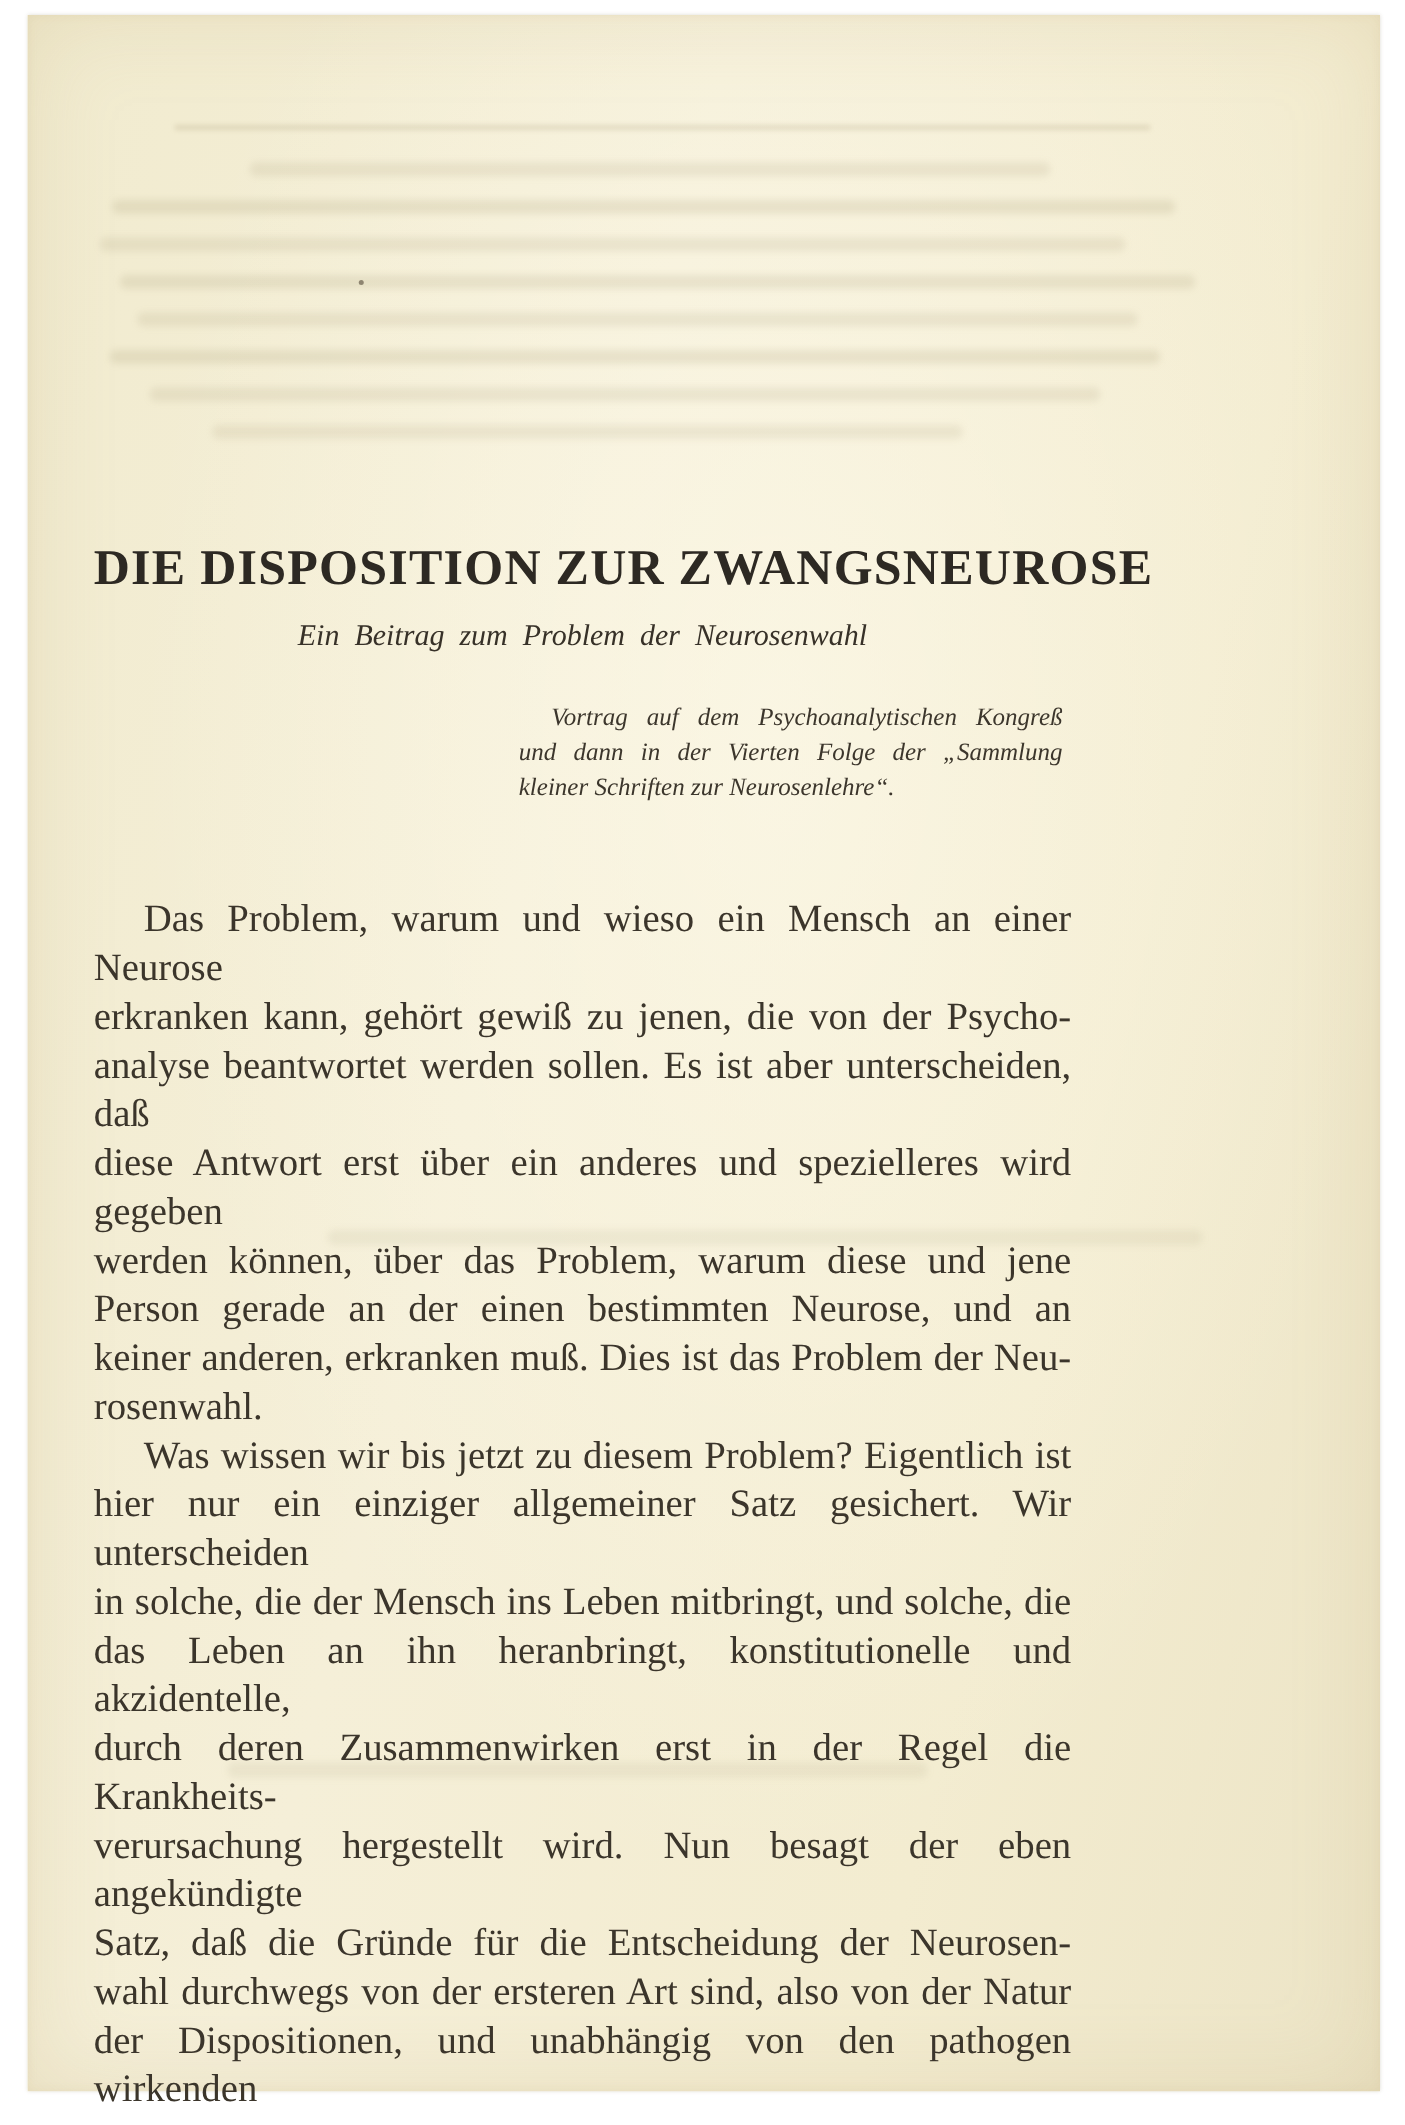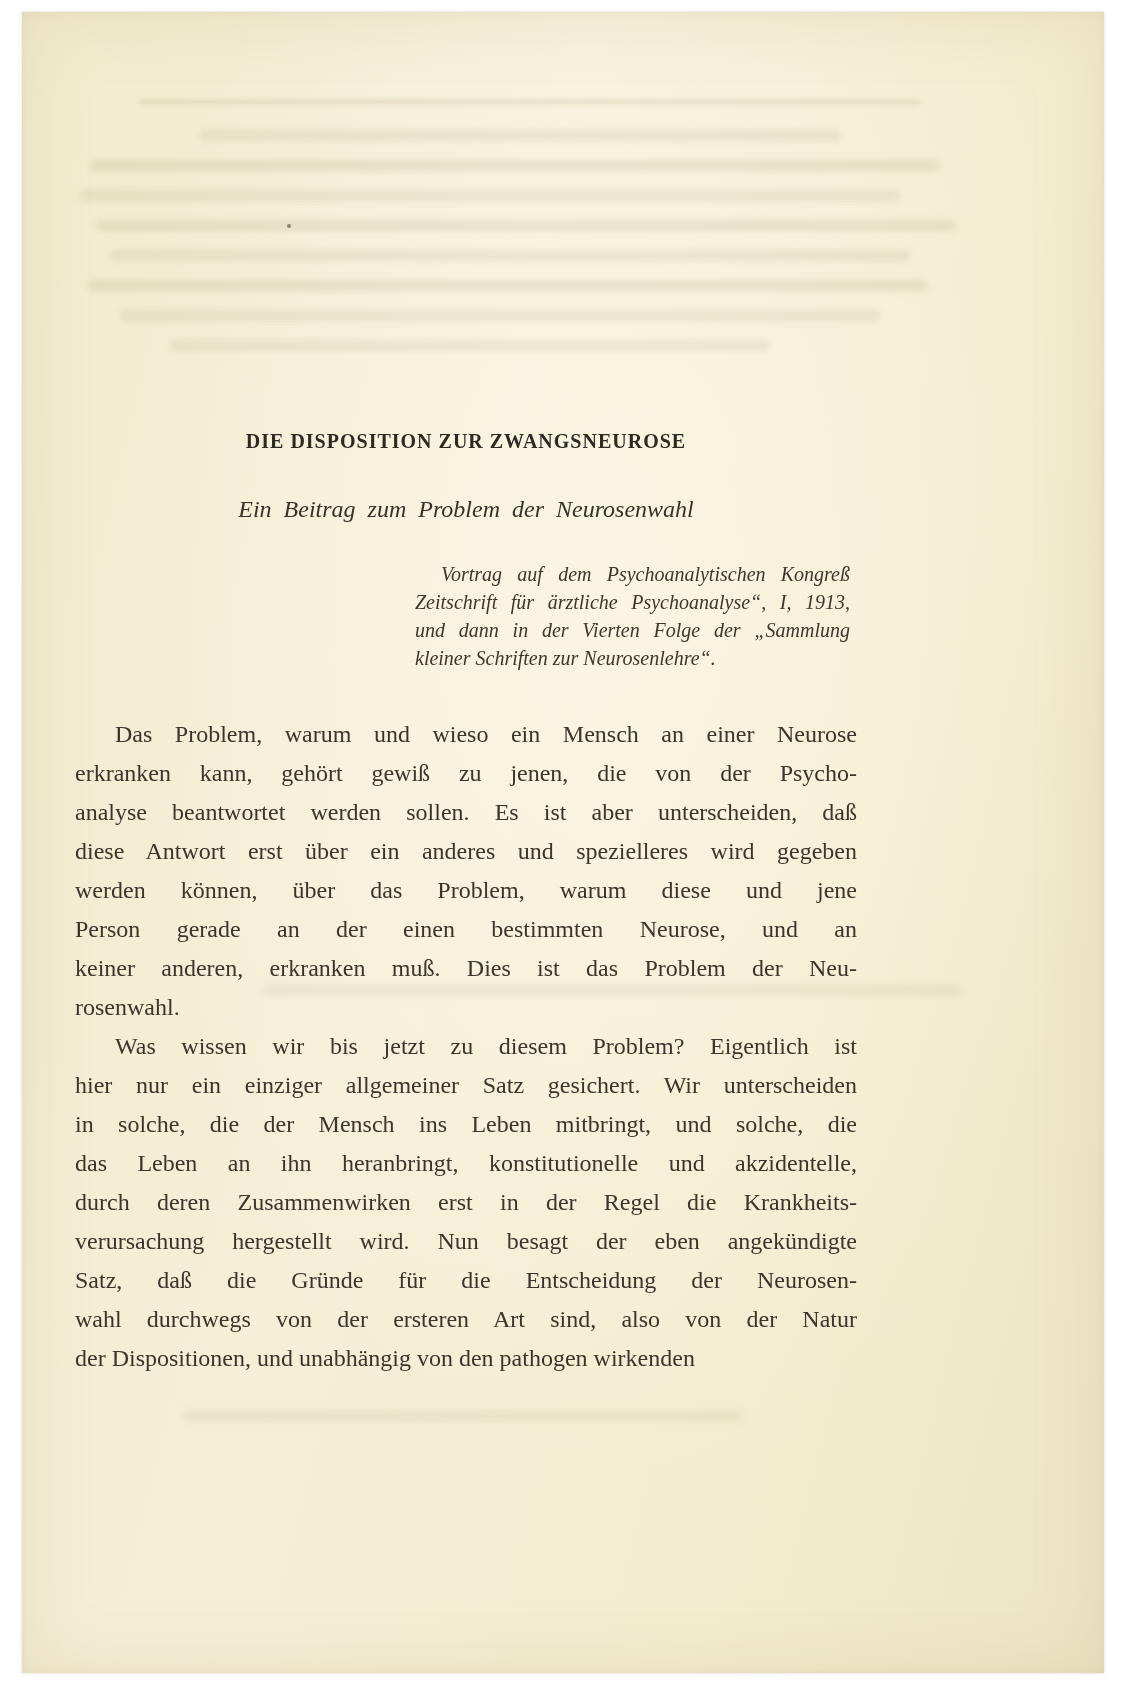--- a/index.html
+++ b/index.html
@@ -84,21 +84,21 @@
     left: 53px;
     top: 0;
     width: 782px;
     height: 100%;
   }
   .title {
     position: absolute;
     top: 418px;
     width: 100%;
     text-align: center;
-    font-size: 20px;
+    font-size: 40px;
     font-weight: bold;
     letter-spacing: 1px;
     color: #2d2923;
     white-space: nowrap;
   }
   .subtitle {
     position: absolute;
     top: 484px;
     width: 100%;
     text-align: center;
@@ -117,21 +117,21 @@
     font-size: 20px;
     line-height: 28px;
     color: #3c362c;
   }
   .pub-note .line:first-child { text-indent: 26px; }
   .body-text {
     position: absolute;
     top: 703px;
     left: 0;
     width: 782px;
-    font-size: 24px;
+    font-size: 31px;
     line-height: 39px;
     color: #3b352b;
   }
   .para .line:first-child { text-indent: 40px; }
   .line {
     text-align: justify;
     text-align-last: justify;
   }
   .para .line:last-child,
   .pub-note .line:last-child {
@@ -159,21 +159,20 @@
     <div class="ghost-mid-2"></div>
     <div class="speck"></div>
 
     <div class="content">
       <div class="title">DIE DISPOSITION ZUR ZWANGSNEUROSE</div>
 
       <div class="subtitle">Ein Beitrag zum Problem der Neurosenwahl</div>
 
       <div class="pub-note">
           <div class="line">Vortrag auf dem Psychoanalytischen Kongreß</div>
-          <div class="line">Zeitschrift für ärztliche Psychoanalyse“, I, 1913,</div>
           <div class="line">und dann in der Vierten Folge der „Sammlung</div>
           <div class="line">kleiner Schriften zur Neurosenlehre“.</div>
         </div>
 
       <div class="body-text">
         <div class="para">
             <div class="line">Das Problem, warum und wieso ein Mensch an einer Neurose</div>
             <div class="line">erkranken kann, gehört gewiß zu jenen, die von der Psycho-</div>
             <div class="line">analyse beantwortet werden sollen. Es ist aber unterscheiden, daß</div>
             <div class="line">diese Antwort erst über ein anderes und spezielleres wird gegeben</div>

